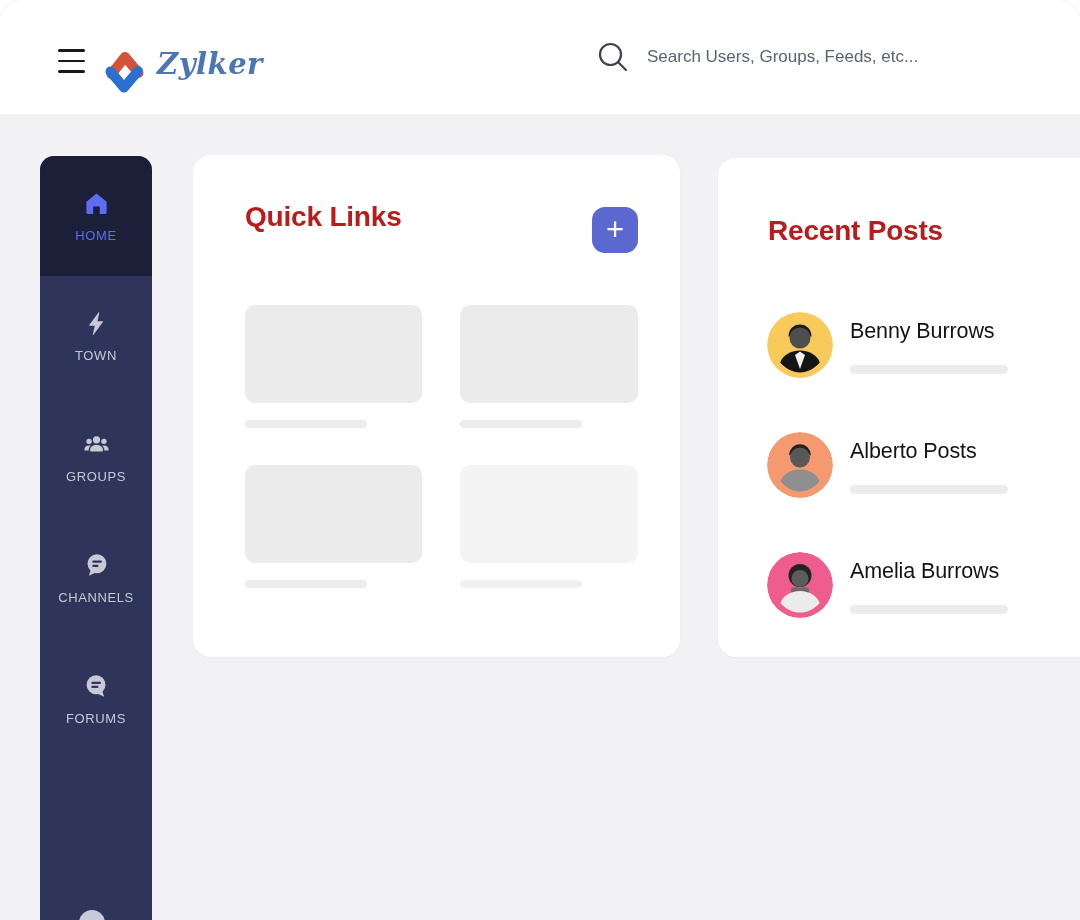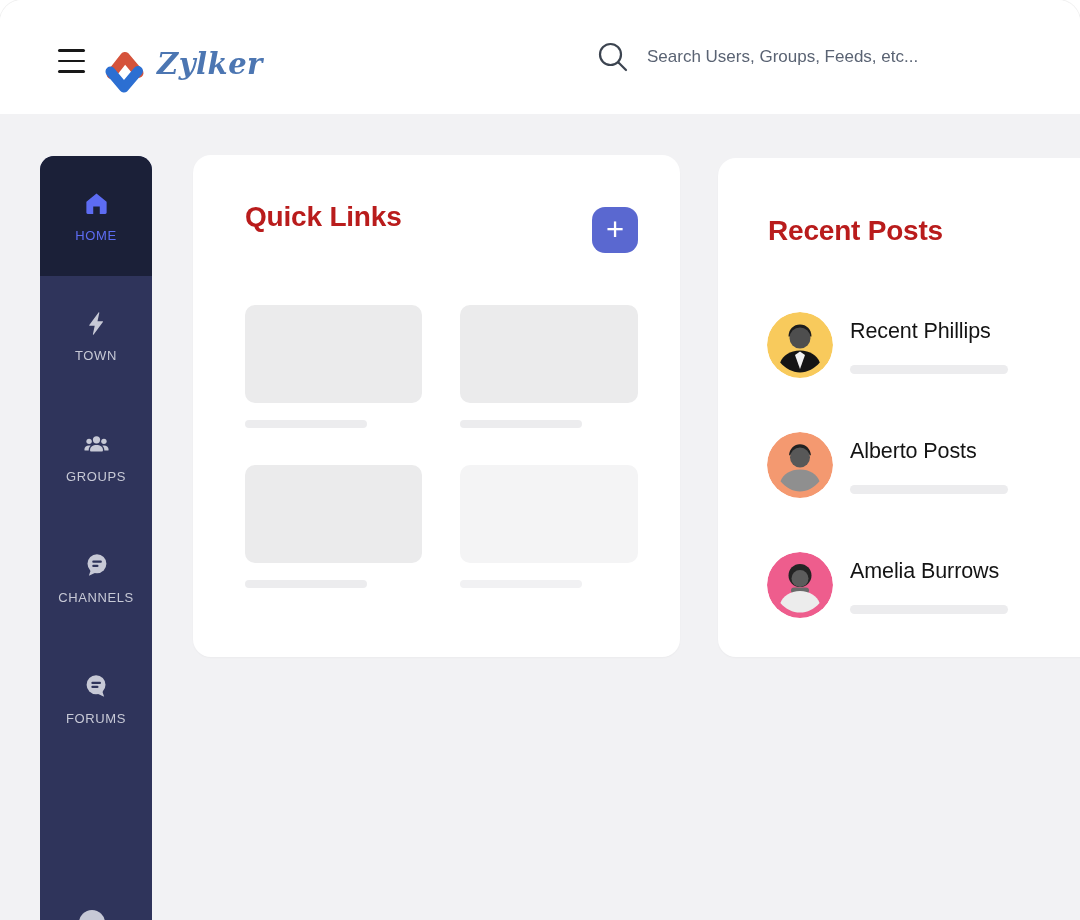--- a/index.html
+++ b/index.html
@@ -202,21 +202,21 @@
 
         <div class="post-row">
           <svg class="avatar" viewBox="0 0 66 66">
             <circle cx="33" cy="33" r="33" fill="#F8CA5C"></circle>
             <path d="M21.5 24.5c0-7.2 5.1-12 11.5-12s11.5 4.8 11.5 12" fill="#1d1d1d"></path>
             <circle cx="33" cy="26" r="10.5" fill="#4e4e4e"></circle>
             <path d="M33 38.5c-10 0-17.4 5-19.8 12C18.4 56.6 25.4 60.4 33 60.4s14.6-3.8 19.8-9.9c-2.4-7-9.8-12-19.8-12z" fill="#141414"></path>
             <path d="M33 39.5 28 43l5 14 5-14z" fill="#f2f2f2"></path>
           </svg>
           <div class="post-text">
-            <div class="post-name">Recent Phillips</div>
+            <div class="post-name">Benny Burrows</div>
             <div class="post-line"></div>
           </div>
         </div>
 
         <div class="post-row">
           <svg class="avatar" viewBox="0 0 66 66">
             <circle cx="33" cy="33" r="33" fill="#F49970"></circle>
             <path d="M22 23.5c.5-7 5.3-11.3 11-11.3s10.5 4.3 11 11.3c-3.2-2.1-7.2-3.1-11-3.1s-7.8 1-11 3.1z" fill="#222222"></path>
             <circle cx="33" cy="25.5" r="10" fill="#585858"></circle>
             <path d="M33 37.5c-9.8 0-17 4.9-19.5 11.8 5.3 6.4 12.2 10.2 19.5 10.2s14.2-3.8 19.5-10.2C50 42.4 42.8 37.5 33 37.5z" fill="#8f8f8f"></path>

